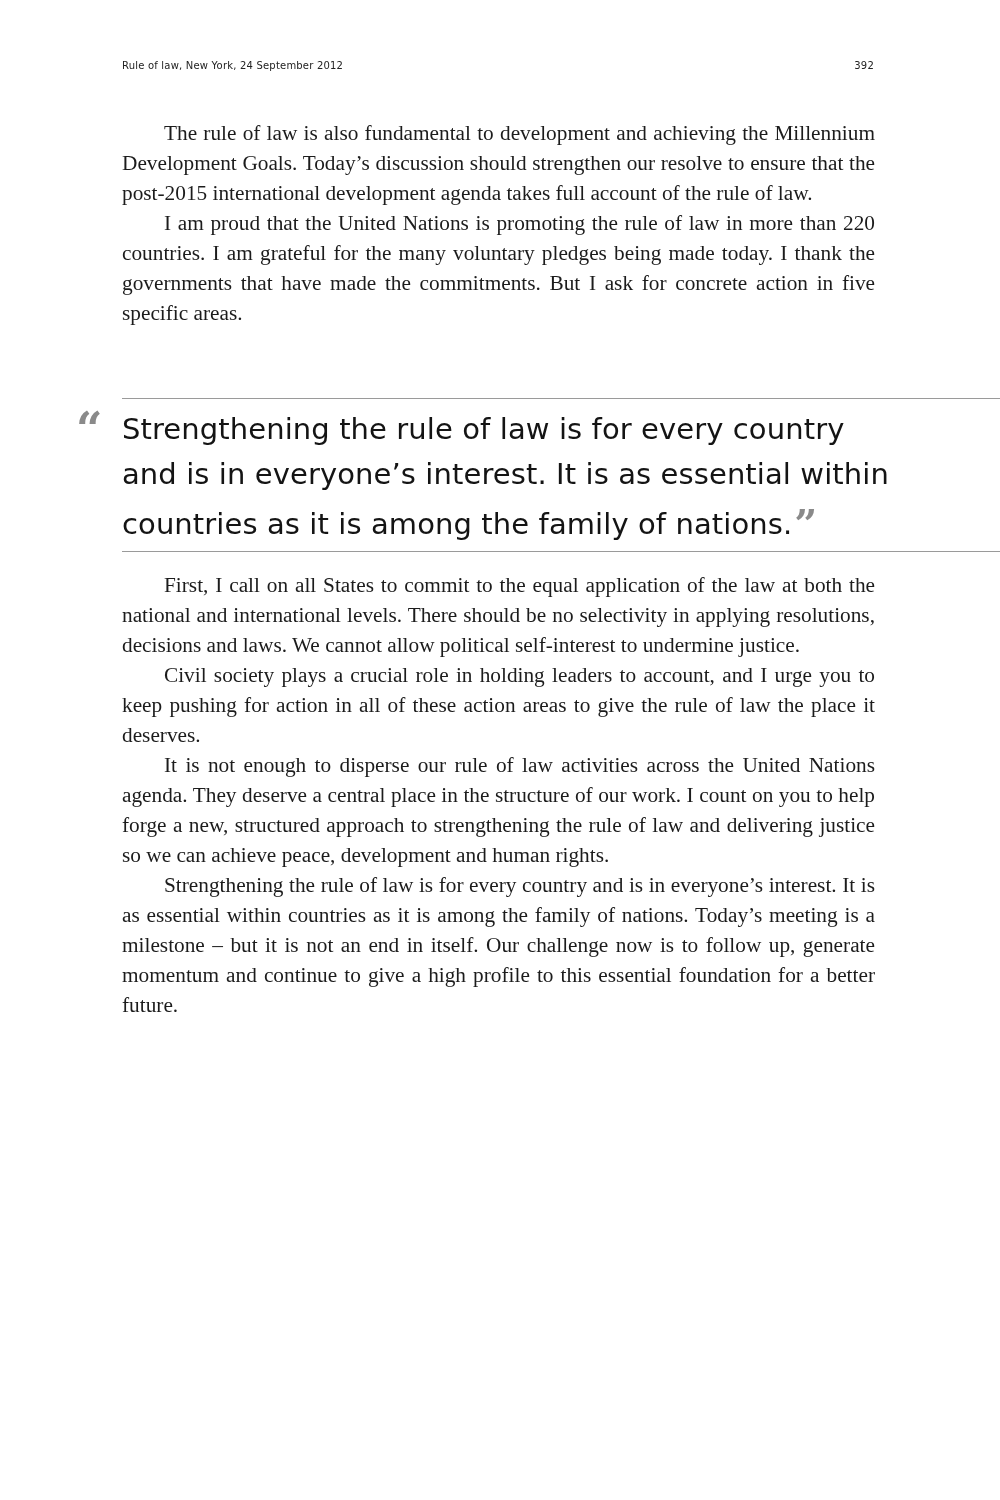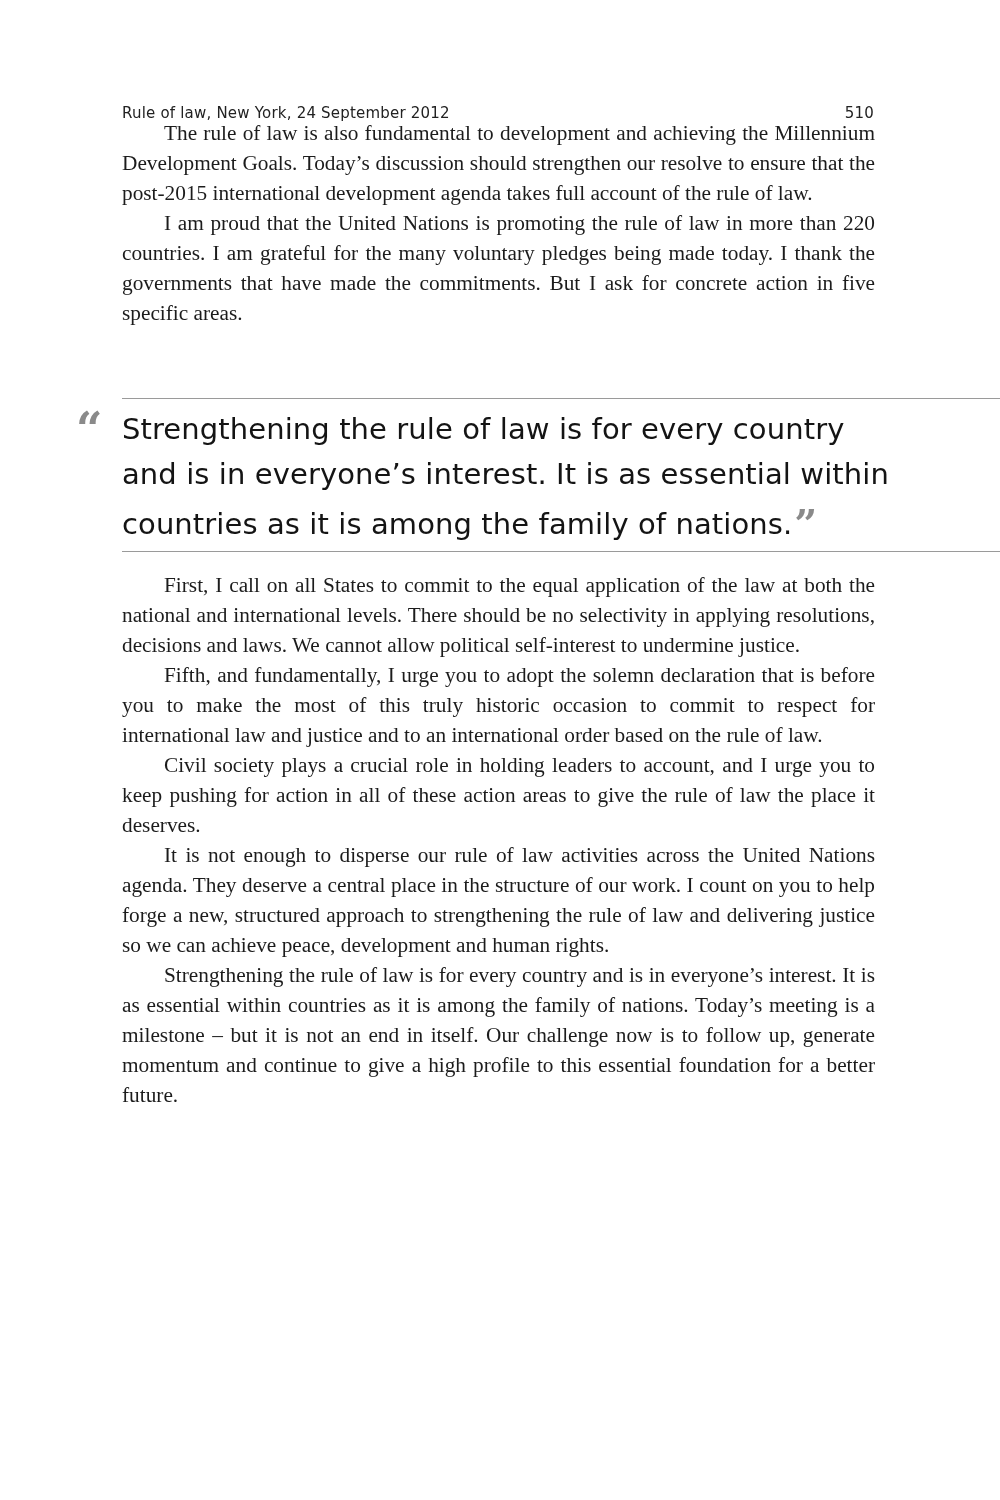--- a/index.html
+++ b/index.html
@@ -2,23 +2,23 @@
 <html><head>
   <meta charset="utf-8">
   <style>
     html, body { margin: 0; padding: 0; background: #ffffff; }
     body {
       width: 1000px; height: 1500px; position: relative; overflow: hidden;
       color: #1a1a1a;
     }
     .running-head {
       position: absolute; left: 122px; top: 60px; width: 752px;
-      font-family: "DejaVu Sans", sans-serif; font-size: 15px; letter-spacing: 0.2px;
+      font-family: "DejaVu Sans", sans-serif; font-size: 10px; letter-spacing: 0.2px;
       color: #222;
-      display: flex; justify-content: space-between; align-items: baseline; margin-top: 44px;
+      display: flex; justify-content: space-between; align-items: baseline;
     }
     .body-block {
       position: absolute; left: 122px; width: 753px;
       font-family: "Liberation Serif", serif; font-size: 21.3px; line-height: 30px;
       color: #1c1c1c;
     }
     .body-block p {
       margin: 0; text-align: justify; text-indent: 42px;
       hyphens: manual;
     }
@@ -44,34 +44,33 @@
       font-family: "DejaVu Serif", serif; font-weight: bold; font-size: 40px;
       color: #8a8a8a; position: relative; top: 4px; margin-left: 2px;
       letter-spacing: -2px;
     }
   </style>
 </head>
 <body>
 
 <div class="running-head">
   <span>Rule of law, New York, 24 September 2012</span>
-  <span>510</span>
+  <span>392</span>
 </div>
 
 <div class="body-block" id="block-top">
   <p>The rule of law is also fundamental to development and achieving the Millen­nium Development Goals. Today’s discussion should strengthen our resolve to en­sure that the post-2015 international development agenda takes full account of the rule of law.</p>
   <p>I am proud that the United Nations is promoting the rule of law in more than 220 countries. I am grateful for the many voluntary pledges being made today. I thank the governments that have made the commitments. But I ask for concrete ac­tion in five specific areas.</p>
 </div>
 
 <div class="pull-quote">
   <span class="open-quote" style="color: rgb(138, 138, 138);">“</span>
   <div class="quote-text">
     <span>Strengthening the rule of law is for every country and is in everyone’s interest. It is as essential within countries as it is among the family of nations.</span><span class="close-quote" style="color: rgb(138, 138, 138);">”</span>
   </div>
 </div>
 
 <div class="body-block" id="block-bottom">
   <p>First, I call on all States to commit to the equal application of the law at both the national and international levels. There should be no selectivity in applying res­olutions, decisions and laws. We cannot allow political self-interest to undermine justice.</p>
-  <p>Fifth, and fundamentally, I urge you to adopt the solemn declaration that is be­fore you to make the most of this truly historic occasion to commit to respect for international law and justice and to an international order based on the rule of law.</p>
   <p>Civil society plays a crucial role in holding leaders to account, and I urge you to keep pushing for action in all of these action areas to give the rule of law the place it deserves.</p>
   <p>It is not enough to disperse our rule of law activities across the United Nations agenda. They deserve a central place in the structure of our work. I count on you to help forge a new, structured approach to strengthening the rule of law and deliver­ing justice so we can achieve peace, development and human rights.</p>
   <p>Strengthening the rule of law is for every country and is in everyone’s inter­est. It is as essential within countries as it is among the family of nations. Today’s meeting is a milestone – but it is not an end in itself. Our challenge now is to follow up, generate momentum and continue to give a high profile to this essential foun­dation for a better future.</p>
 </div>
 
 </body></html>

